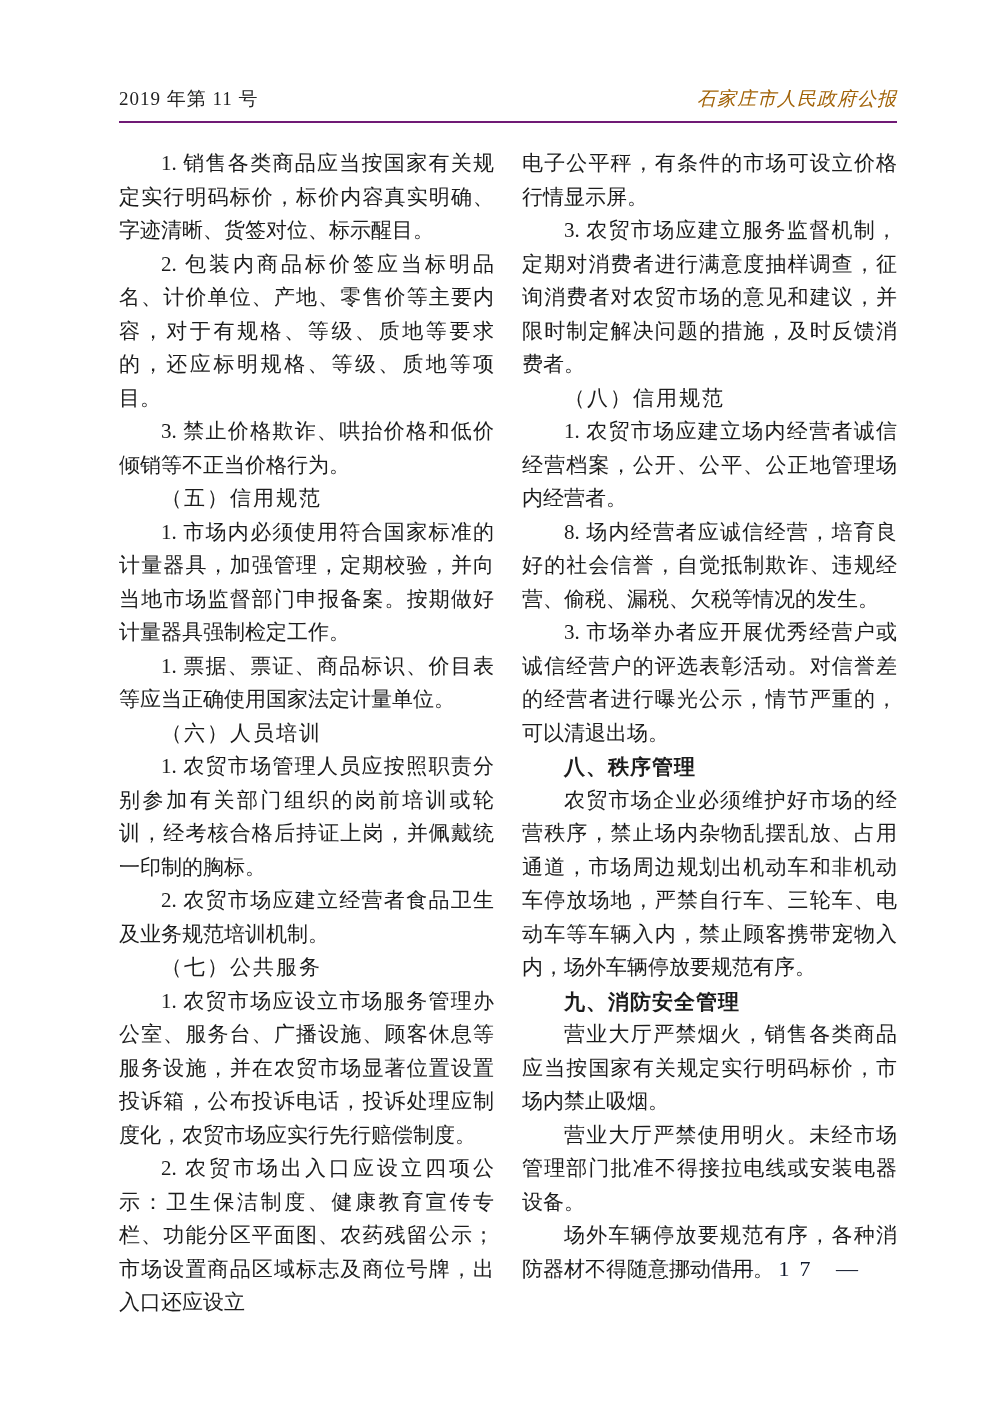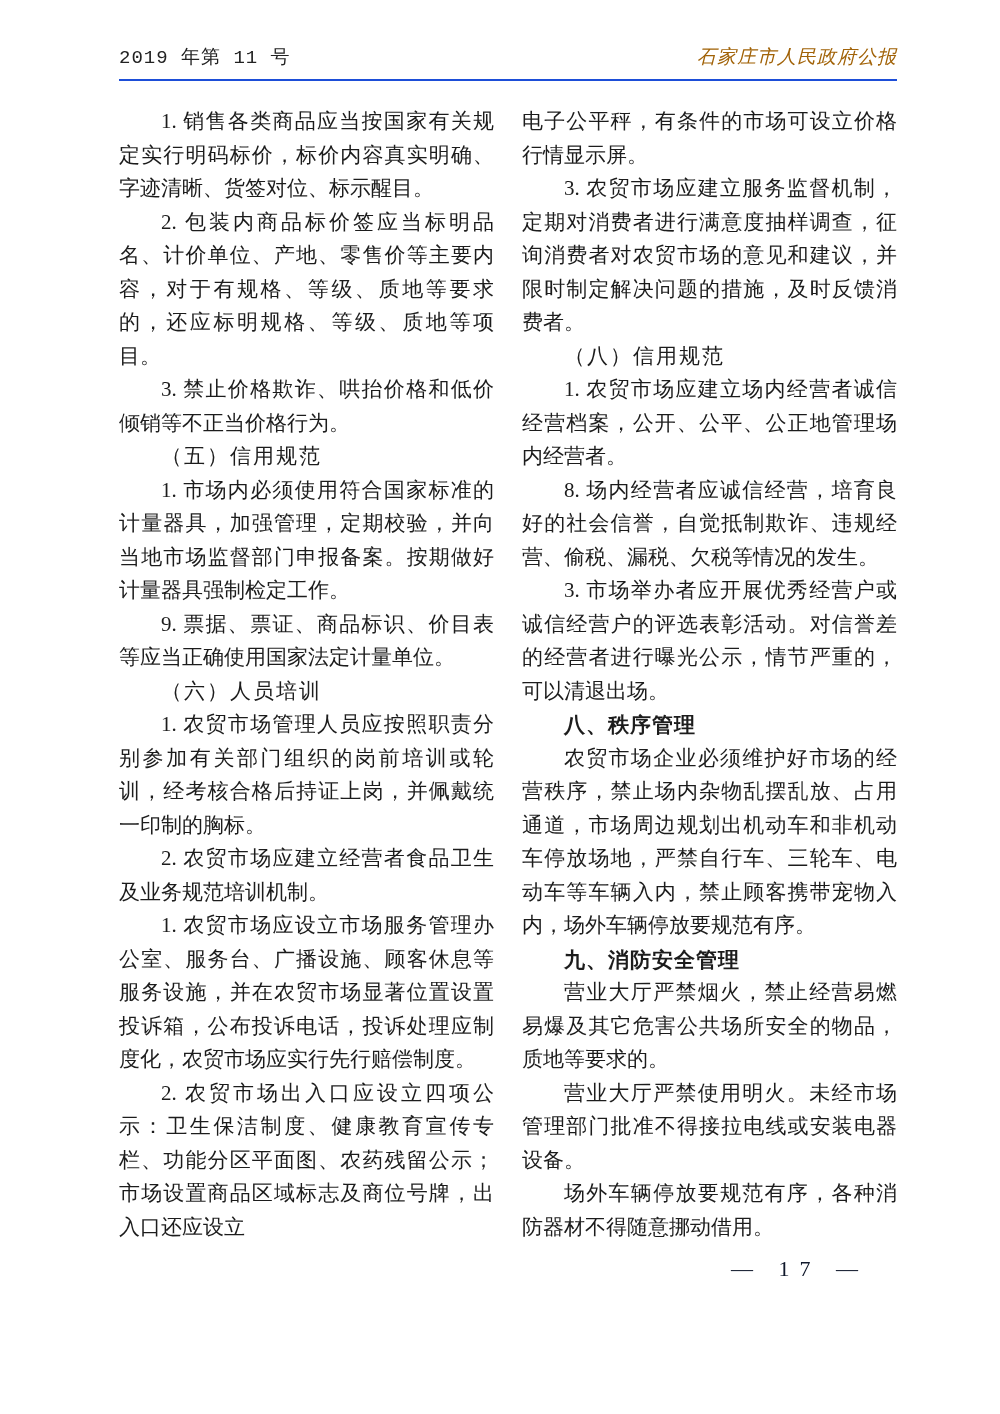--- a/index.html
+++ b/index.html
@@ -14,24 +14,23 @@
     background: #ffffff;
     overflow: hidden;
     color: #1c1c1c;
     font-family: "Liberation Serif", "DejaVu Serif", serif;
   }
   .page-header {
     display: flex;
     justify-content: space-between;
     align-items: flex-end;
     margin: 0 103px 0 119px;
-    padding-top: 44px;
+    padding-top: 86px;
     padding-bottom: 9px;
-    border-bottom: 2px solid #1d4ed8;
-    font-family: Liberation Mono, monospace;
+    border-bottom: 2px solid #701a75;
   }
   .header-issue {
     font-size: 19px;
     letter-spacing: 1px;
     color: #222222;
   }
   .header-publication {
     font-size: 19px;
     font-style: italic;
     letter-spacing: 1px;
@@ -91,38 +90,39 @@
     <span class="header-publication">石家庄市人民政府公报</span>
   </header>
 
   <main class="columns">
     <section class="col">
         <p class="blk paragraph">1. 销售各类商品应当按国家有关规定实行明码标价，标价内容真实明确、字迹清晰、货签对位、标示醒目。</p>
         <p class="blk paragraph">2. 包装内商品标价签应当标明品名、计价单位、产地、零售价等主要内容，对于有规格、等级、质地等要求的，还应标明规格、等级、质地等项目。</p>
         <p class="blk paragraph">3. 禁止价格欺诈、哄抬价格和低价倾销等不正当价格行为。</p>
         <p class="blk heading-kai">（五）信用规范</p>
         <p class="blk paragraph">1. 市场内必须使用符合国家标准的计量器具，加强管理，定期校验，并向当地市场监督部门申报备案。按期做好计量器具强制检定工作。</p>
-        <p class="blk paragraph">9. 票据、票证、商品标识、价目表等应当正确使用国家法定计量单位。</p>
+        <p class="blk paragraph">1. 票据、票证、商品标识、价目表等应当正确使用国家法定计量单位。</p>
         <p class="blk heading-kai">（六）人员培训</p>
         <p class="blk paragraph">1. 农贸市场管理人员应按照职责分别参加有关部门组织的岗前培训或轮训，经考核合格后持证上岗，并佩戴统一印制的胸标。</p>
         <p class="blk paragraph">2. 农贸市场应建立经营者食品卫生及业务规范培训机制。</p>
+        <p class="blk heading-kai">（七）公共服务</p>
         <p class="blk paragraph">1. 农贸市场应设立市场服务管理办公室、服务台、广播设施、顾客休息等服务设施，并在农贸市场显著位置设置投诉箱，公布投诉电话，投诉处理应制度化，农贸市场应实行先行赔偿制度。</p>
         <p class="blk paragraph">2. 农贸市场出入口应设立四项公示：卫生保洁制度、健康教育宣传专栏、功能分区平面图、农药残留公示；市场设置商品区域标志及商位号牌，出入口还应设立</p>
       </section>
     <section class="col">
         <p class="blk paragraph-continued">电子公平秤，有条件的市场可设立价格行情显示屏。</p>
         <p class="blk paragraph">3. 农贸市场应建立服务监督机制，定期对消费者进行满意度抽样调查，征询消费者对农贸市场的意见和建议，并限时制定解决问题的措施，及时反馈消费者。</p>
         <p class="blk heading-kai">（八）信用规范</p>
         <p class="blk paragraph">1. 农贸市场应建立场内经营者诚信经营档案，公开、公平、公正地管理场内经营者。</p>
         <p class="blk paragraph">8. 场内经营者应诚信经营，培育良好的社会信誉，自觉抵制欺诈、违规经营、偷税、漏税、欠税等情况的发生。</p>
         <p class="blk paragraph">3. 市场举办者应开展优秀经营户或诚信经营户的评选表彰活动。对信誉差的经营者进行曝光公示，情节严重的，可以清退出场。</p>
         <p class="blk heading-bold">八、秩序管理</p>
         <p class="blk paragraph">农贸市场企业必须维护好市场的经营秩序，禁止场内杂物乱摆乱放、占用通道，市场周边规划出机动车和非机动车停放场地，严禁自行车、三轮车、电动车等车辆入内，禁止顾客携带宠物入内，场外车辆停放要规范有序。</p>
         <p class="blk heading-bold">九、消防安全管理</p>
-        <p class="blk paragraph">营业大厅严禁烟火，禁止经营易燃易爆及其它危害公共场所安全的物品，质地等要求的。</p>
+        <p class="blk paragraph">营业大厅严禁烟火，销售各类商品应当按国家有关规定实行明码标价，市场内禁止吸烟。</p>
         <p class="blk paragraph">营业大厅严禁使用明火。未经市场管理部门批准不得接拉电线或安装电器设备。</p>
         <p class="blk paragraph">场外车辆停放要规范有序，各种消防器材不得随意挪动借用。</p>
       </section>
   </main>
 
   <footer class="page-footer">
     <span class="page-number">— 17 —</span>
   </footer>
 
 </div>

